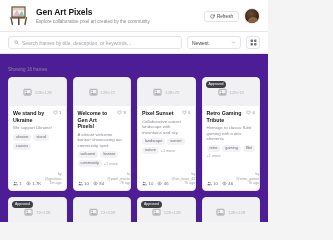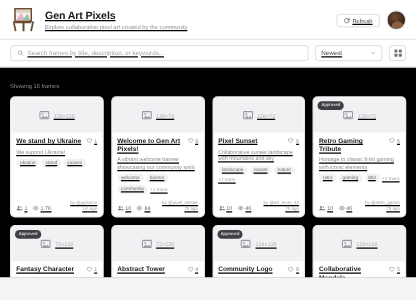--- a/index.html
+++ b/index.html
@@ -3,21 +3,21 @@
 <meta charset="utf-8">
 <style>
   * { box-sizing: border-box; margin: 0; padding: 0; }
   html, body {
     width: 333px; height: 222px;
     background: #f4f4f5;
     font-family: "Liberation Sans", sans-serif;
     overflow: hidden;
     -webkit-font-smoothing: antialiased;
   }
-  .app { width: 333px; height: 222px; position: relative; background: #000000; text-decoration: underline; }
+  .app { width: 268px; height: 222px; position: relative; background: #4c1d95; }
 
   
   .header {
     background: #ffffff;
     border-bottom: 1px solid #e8e8ea;
     padding: 5px 8px 4px 8px;
     display: flex; align-items: center; gap: 6px;
   }
   .logo { width: 22px; height: 22px; flex: 0 0 auto; }
   .brand { flex: 1 1 auto; min-width: 0; }

